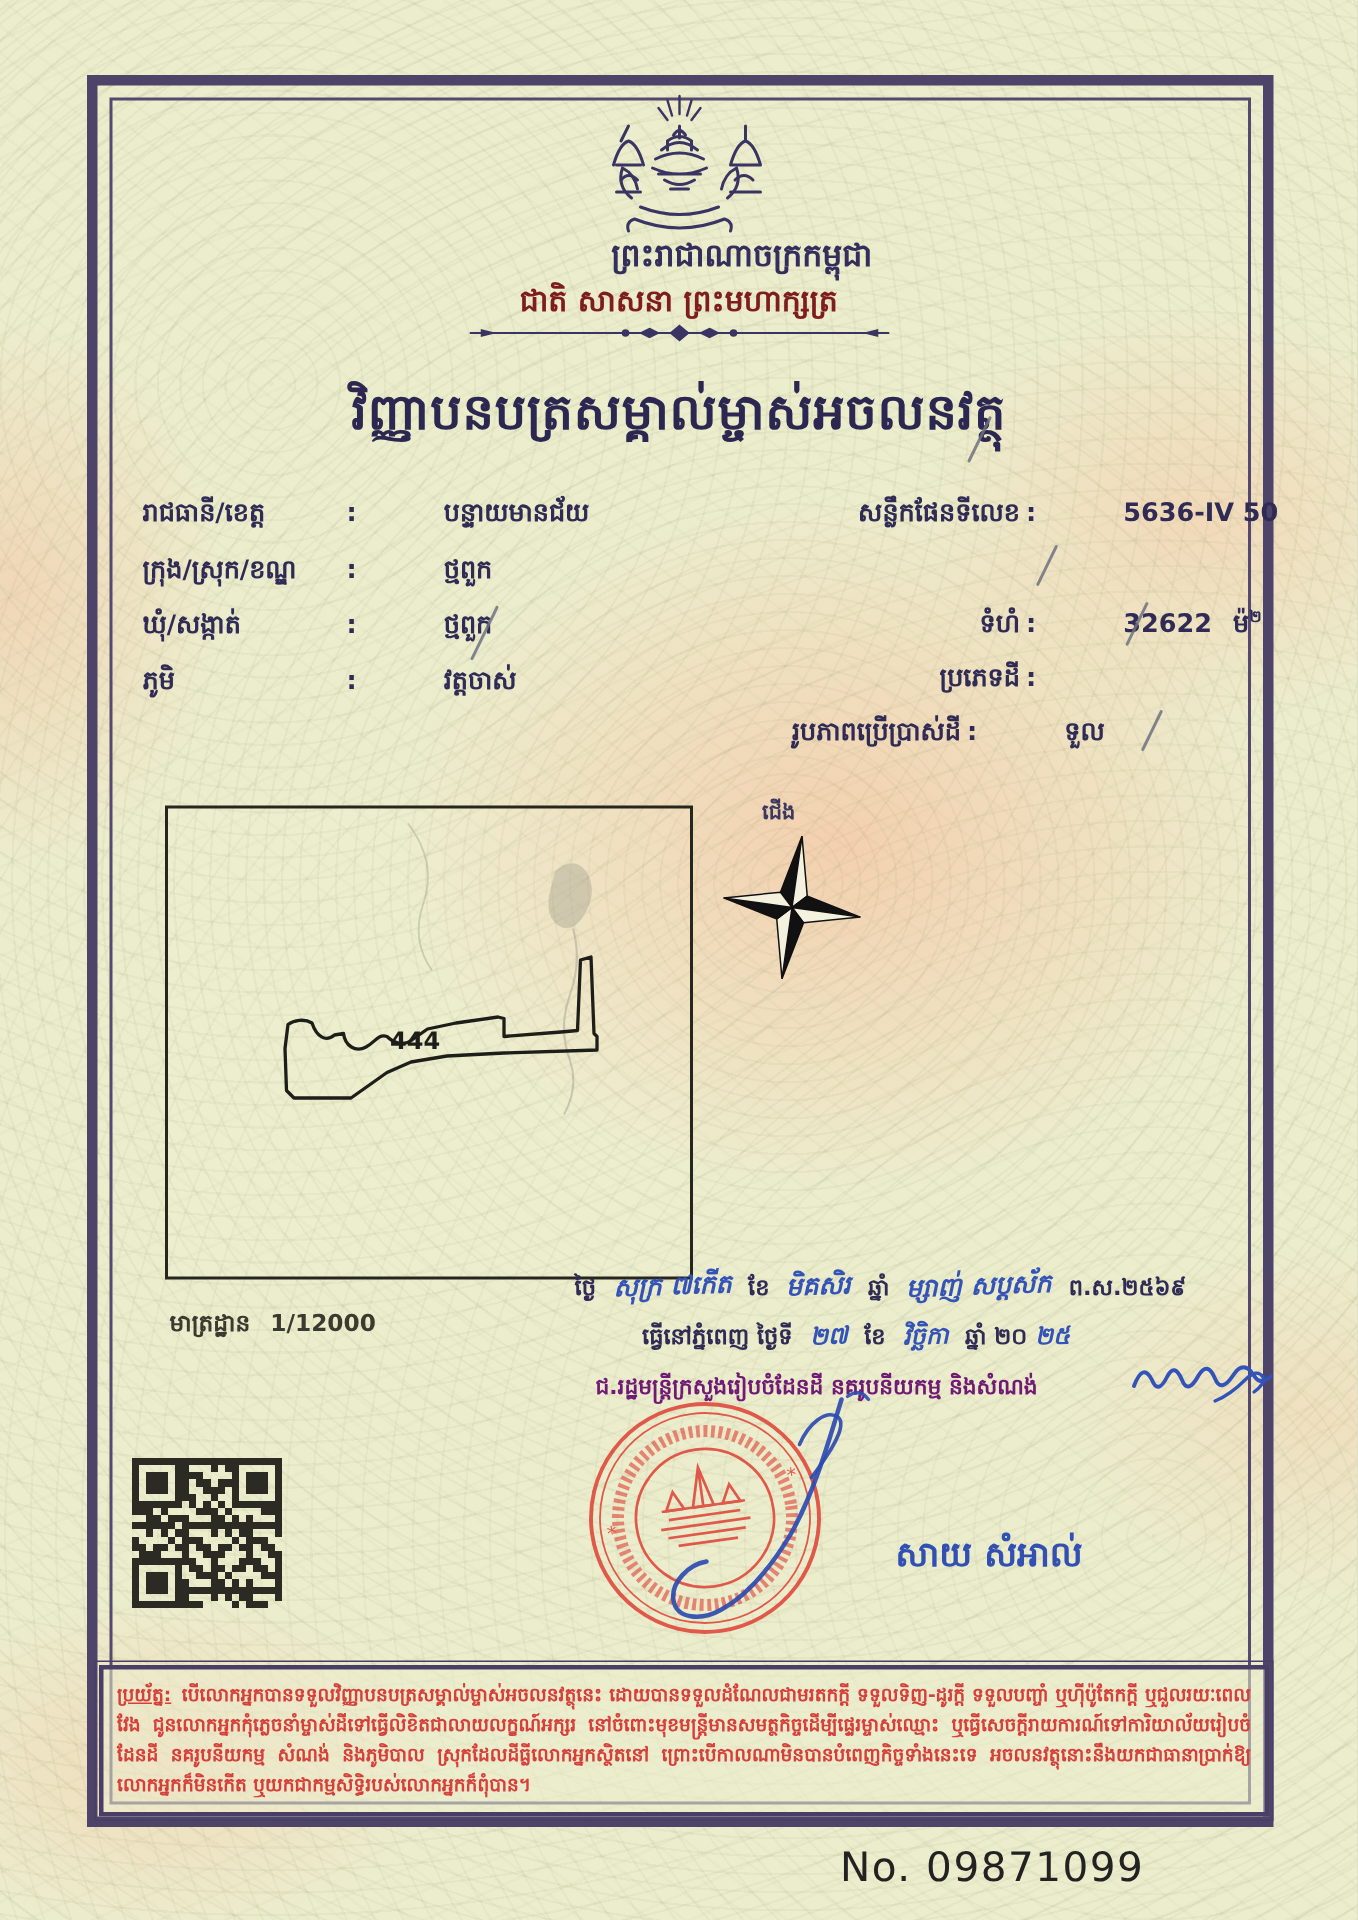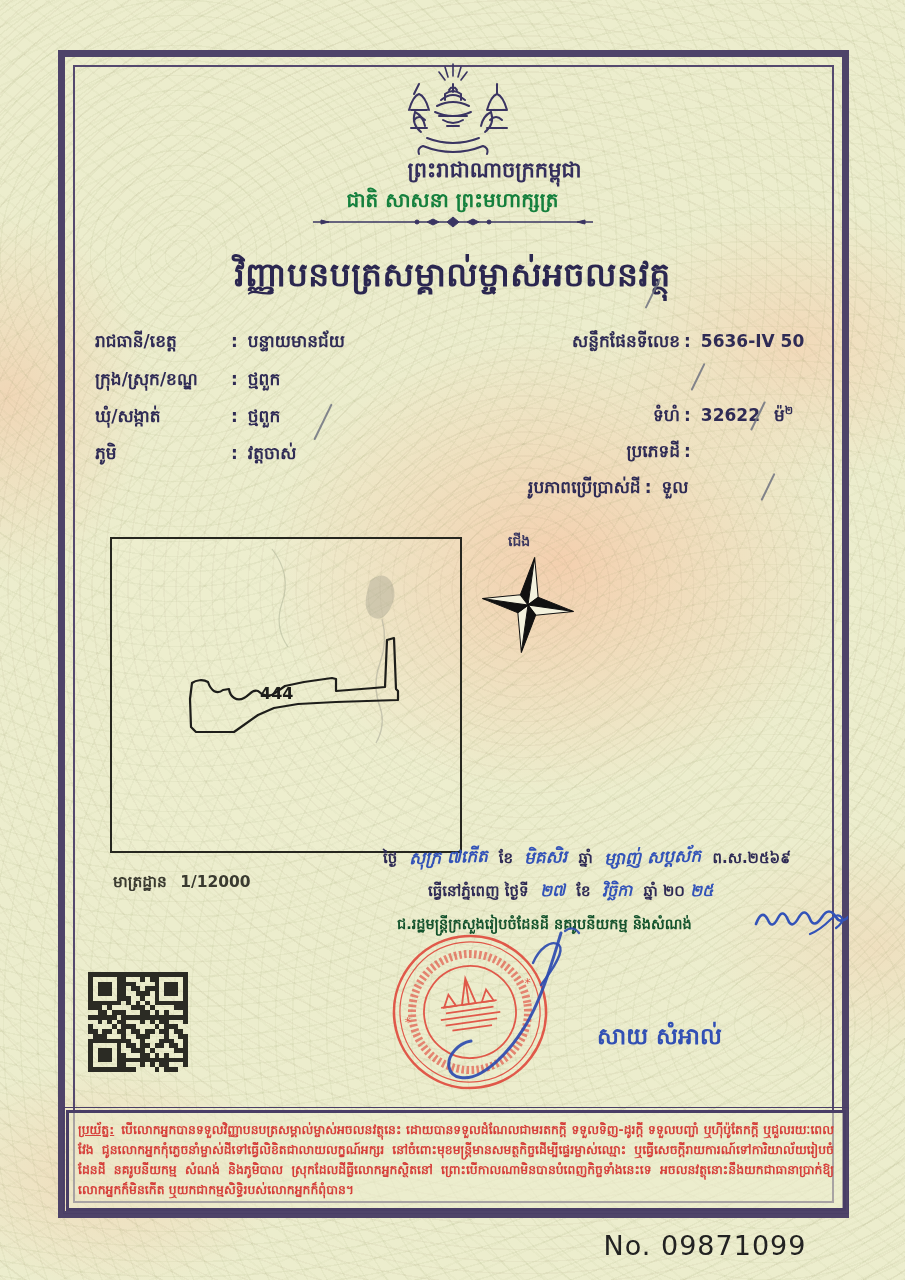--- a/index.html
+++ b/index.html
@@ -24,51 +24,51 @@
       repeating-radial-gradient(circle at 20% 20%, rgba(140,150,95,.08) 0 1.5px, transparent 1.5px 15px),
       repeating-radial-gradient(circle at 85% 80%, rgba(140,150,95,.07) 0 1.5px, transparent 1.5px 17px),
       repeating-linear-gradient(38deg, rgba(150,160,105,.05) 0 2px, transparent 2px 14px),
       repeating-linear-gradient(-24deg, rgba(150,160,105,.05) 0 2px, transparent 2px 18px);
   }
   .frame{position:absolute;left:58px;top:50px;right:56px;bottom:62px;border:7px solid #4e4369;}
   .frame-inner{position:absolute;left:8px;top:8px;right:8px;bottom:8px;border:2px solid #55496f;}
   .abs{position:absolute;}
   .cx{left:50%;transform:translateX(-50%);white-space:nowrap;}
   .kingdom{top:156px;font-size:21px;font-weight:700;color:#332e5c;margin-left:42px;}
-  .motto{top:187px;font-size:20px;font-weight:700;color:#15803d;}
+  .motto{top:187px;font-size:20px;font-weight:700;color:#7f1d1d;}
   .doc-title{top:230px;font-size:33px;font-weight:800;color:#2b2750;letter-spacing:.5px;margin-top:24px;}
   .number-line{top:286px;font-size:20px;font-weight:700;color:#2b2750;}
   .number-line .num{font-size:19px;letter-spacing:1px;}
 
   .frow{position:absolute;font-size:17px;font-weight:700;color:#2f2b55;white-space:nowrap;}
   .flabel{display:inline-block;}
   .lw{min-width:132px;}
   .rw{min-width:152px;text-align:right;}
   .colon{display:inline-block;margin:0 10px 0 4px;}
-  .fvalue{display:inline-block;}
+  .fvalue{display:inline-block;margin-left:48px;}
   .unit{margin-left:14px;}
   .unit sup{font-size:11px;}
 
   .map-box{left:110px;top:537px;width:348px;height:312px;border:2.5px solid #26261f;background:rgba(250,250,230,.06);}
   .scale-line{left:113px;top:872px;font-size:15.5px;font-weight:700;color:#3a3a30;white-space:nowrap;}
   .north-label{left:508px;top:532px;font-size:14px;font-weight:700;color:#3c3860;}
 
   .issue-line1{left:383px;top:846px;font-size:15px;font-weight:700;color:#2f2b55;white-space:nowrap;}
   .issue-line2{left:428px;top:880px;font-size:15px;font-weight:700;color:#2f2b55;white-space:nowrap;}
-  .minister-line{left:397px;top:915px;font-size:14.5px;font-weight:700;color:#14532d;white-space:nowrap;}
+  .minister-line{left:397px;top:915px;font-size:14.5px;font-weight:700;color:#701a75;white-space:nowrap;}
   .hw{color:#3353b8;font-weight:600;font-style:italic;display:inline-block;transform:rotate(-2deg);font-size:17px;margin:0 6px;}
   .hw.small{font-size:16px;}
   .signer-name{left:597px;top:1022px;font-size:23px;font-weight:800;color:#3250b4;white-space:nowrap;}
 
   .notice{left:66px;top:1110px;width:756px;border:3px solid #493e66;outline:1px solid #493e66;outline-offset:2px;
           padding:7px 9px 8px 9px;background:rgba(236,237,205,.55);}
   .notice p{margin:0;font-size:12.4px;line-height:1.62;color:#d6403b;text-align:justify;font-weight:600;}
   .notice .lead{font-weight:800;text-decoration:underline;margin-right:7px;}
 
-  .serial{left:560px;top:1230px;width:290px;text-align:center;font-size:27px;color:#222;letter-spacing:1px;}
+  .serial{left:560px;top:1230px;width:290px;text-align:left;font-size:27px;color:#222;letter-spacing:1px;}
 
   .slash{position:absolute;width:2.2px;background:#6f7280;border-radius:2px;opacity:.85;transform:rotate(26deg);}
   svg{display:block;}
 </style>
 </head>
 <body>
 
 <div class="page">
   <div class="texture"></div>
 

